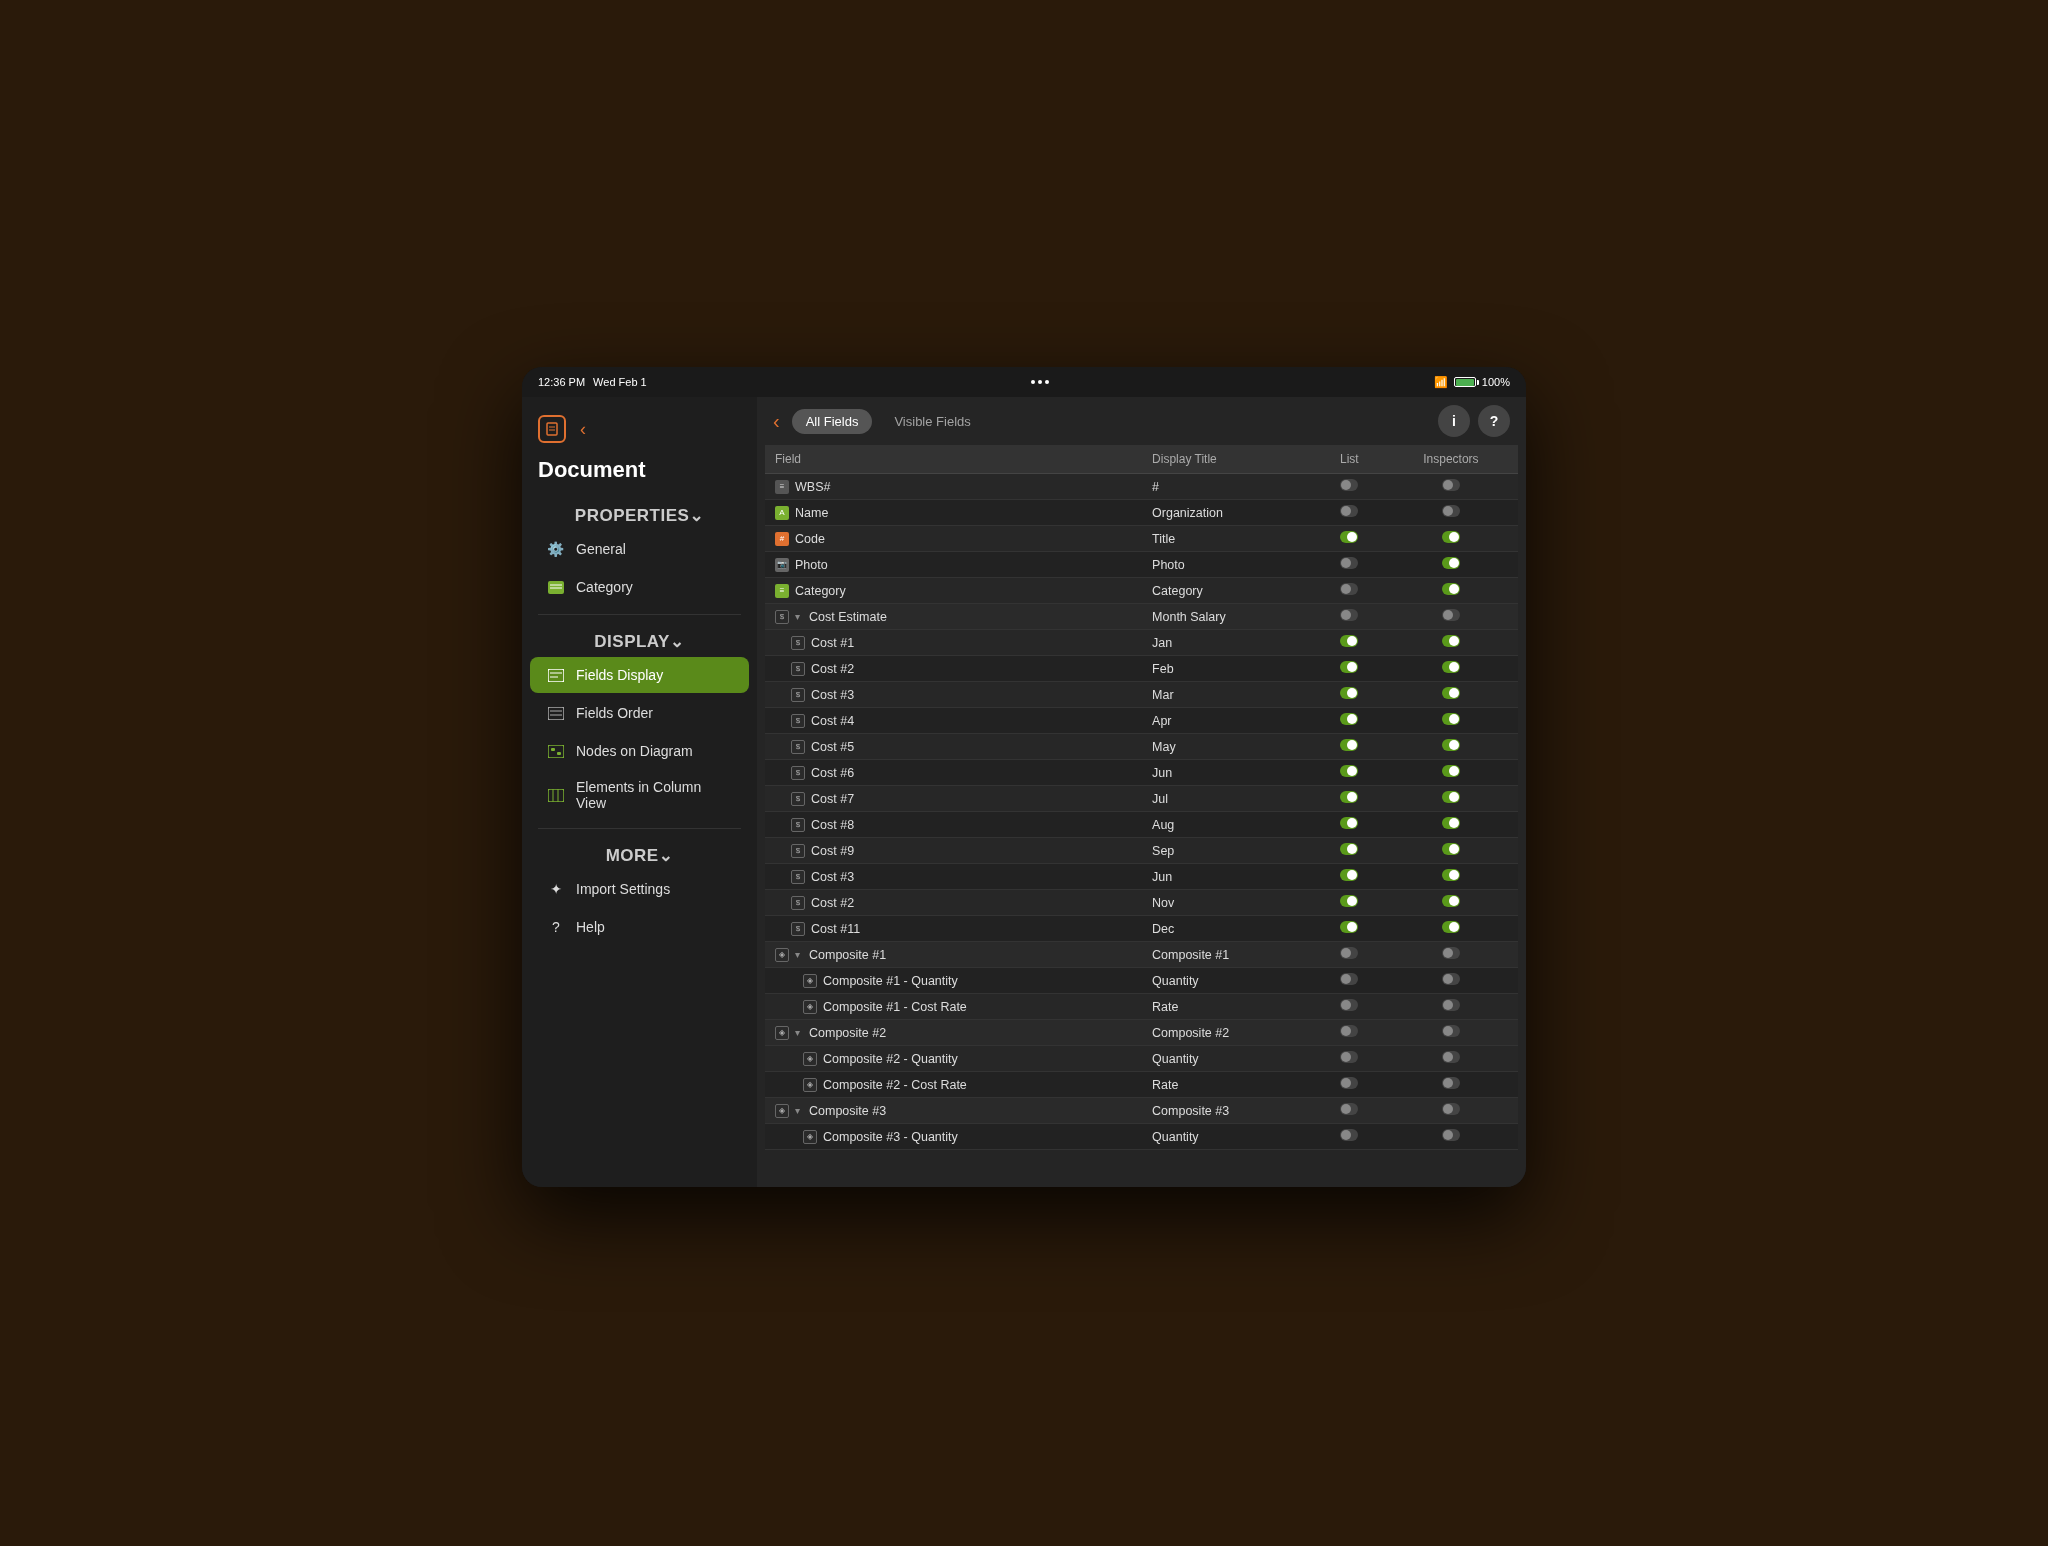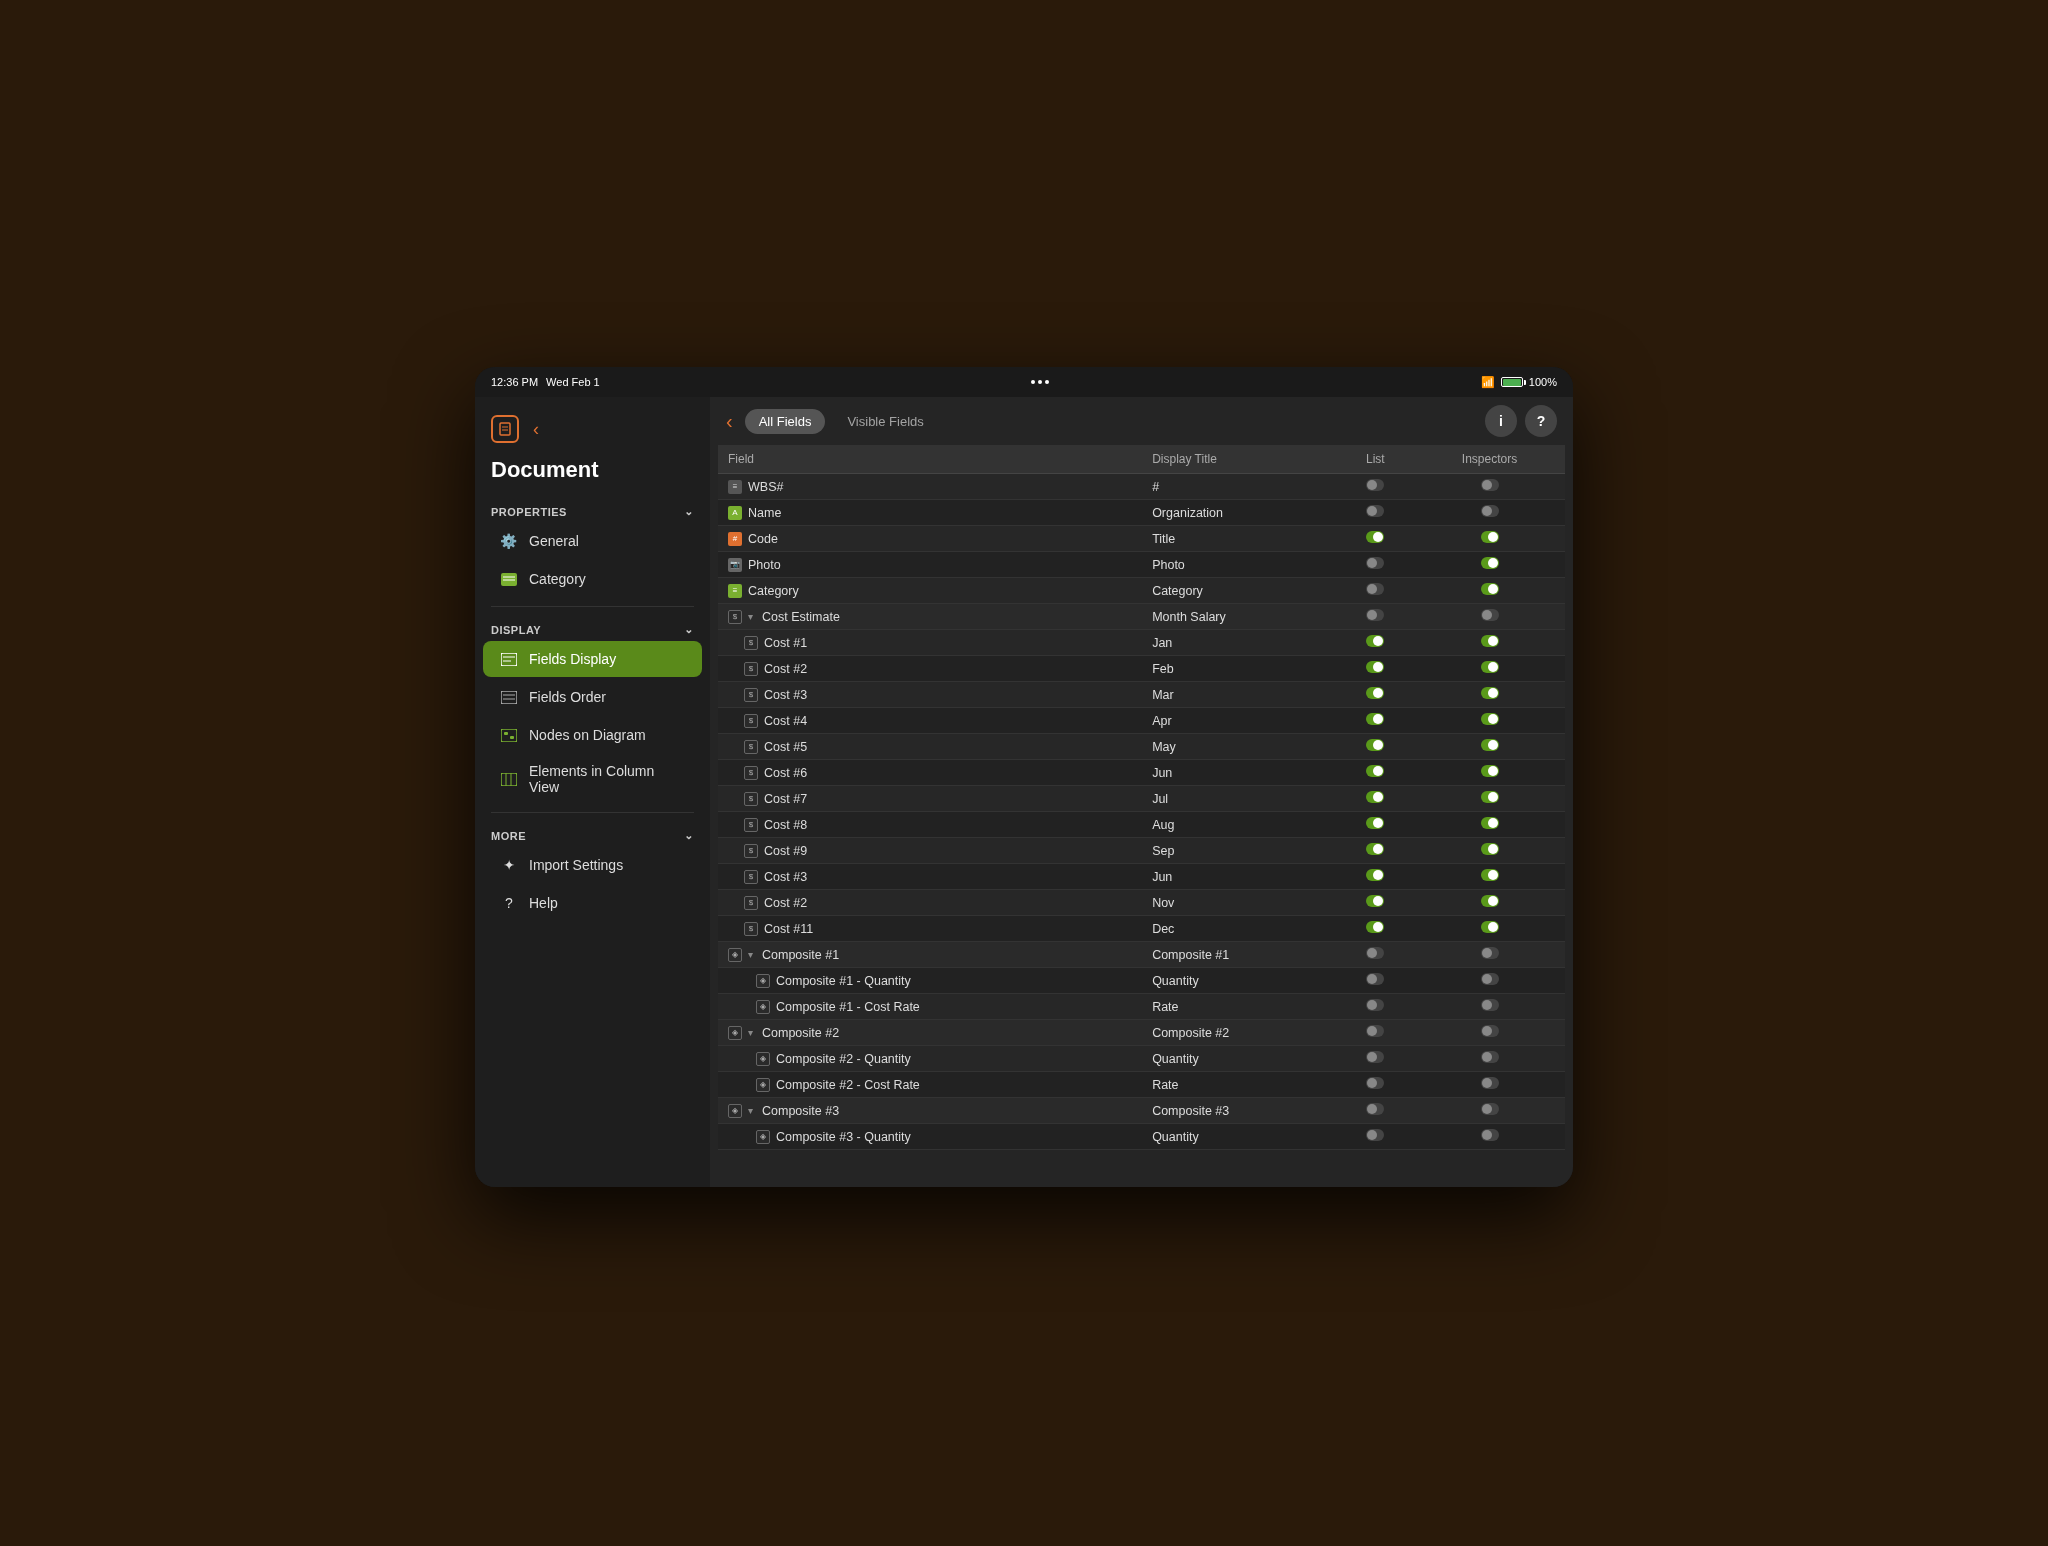--- a/index.html
+++ b/index.html
@@ -5,21 +5,21 @@
     * { box-sizing: border-box; margin: 0; padding: 0; }
     body {
       background: #2a1a0a;
       display: flex;
       align-items: center;
       justify-content: center;
       min-height: 100vh;
       font-family: -apple-system, BlinkMacSystemFont, 'Helvetica Neue', Arial, sans-serif;
     }
     .device-frame {
-      width: 1098px;
+      width: 1004px;
       height: 820px;
       background: #1a1a1a;
       border-radius: 20px;
       overflow: hidden;
       box-shadow: 0 30px 80px rgba(0,0,0,0.8);
       display: flex;
       flex-direction: column;
       position: relative;
       margin-top: 8px;
     }
@@ -78,24 +78,24 @@
     }
     .sidebar-title {
       font-size: 22px;
       font-weight: 700;
       color: #fff;
       padding: 0 16px 14px;
     }
     .sidebar-section-header {
       display: flex;
       align-items: center;
-      justify-content: space-between;
+      justify-content: center;
       padding: 8px 16px 4px;
       color: #ccc;
-      font-size: 11px;
+      font-size: 17px;
       font-weight: 600;
       letter-spacing: 0.5px;
     }
     .sidebar-item {
       display: flex;
       align-items: center;
       gap: 10px;
       padding: 8px 16px;
       cursor: pointer;
       border-radius: 8px;

